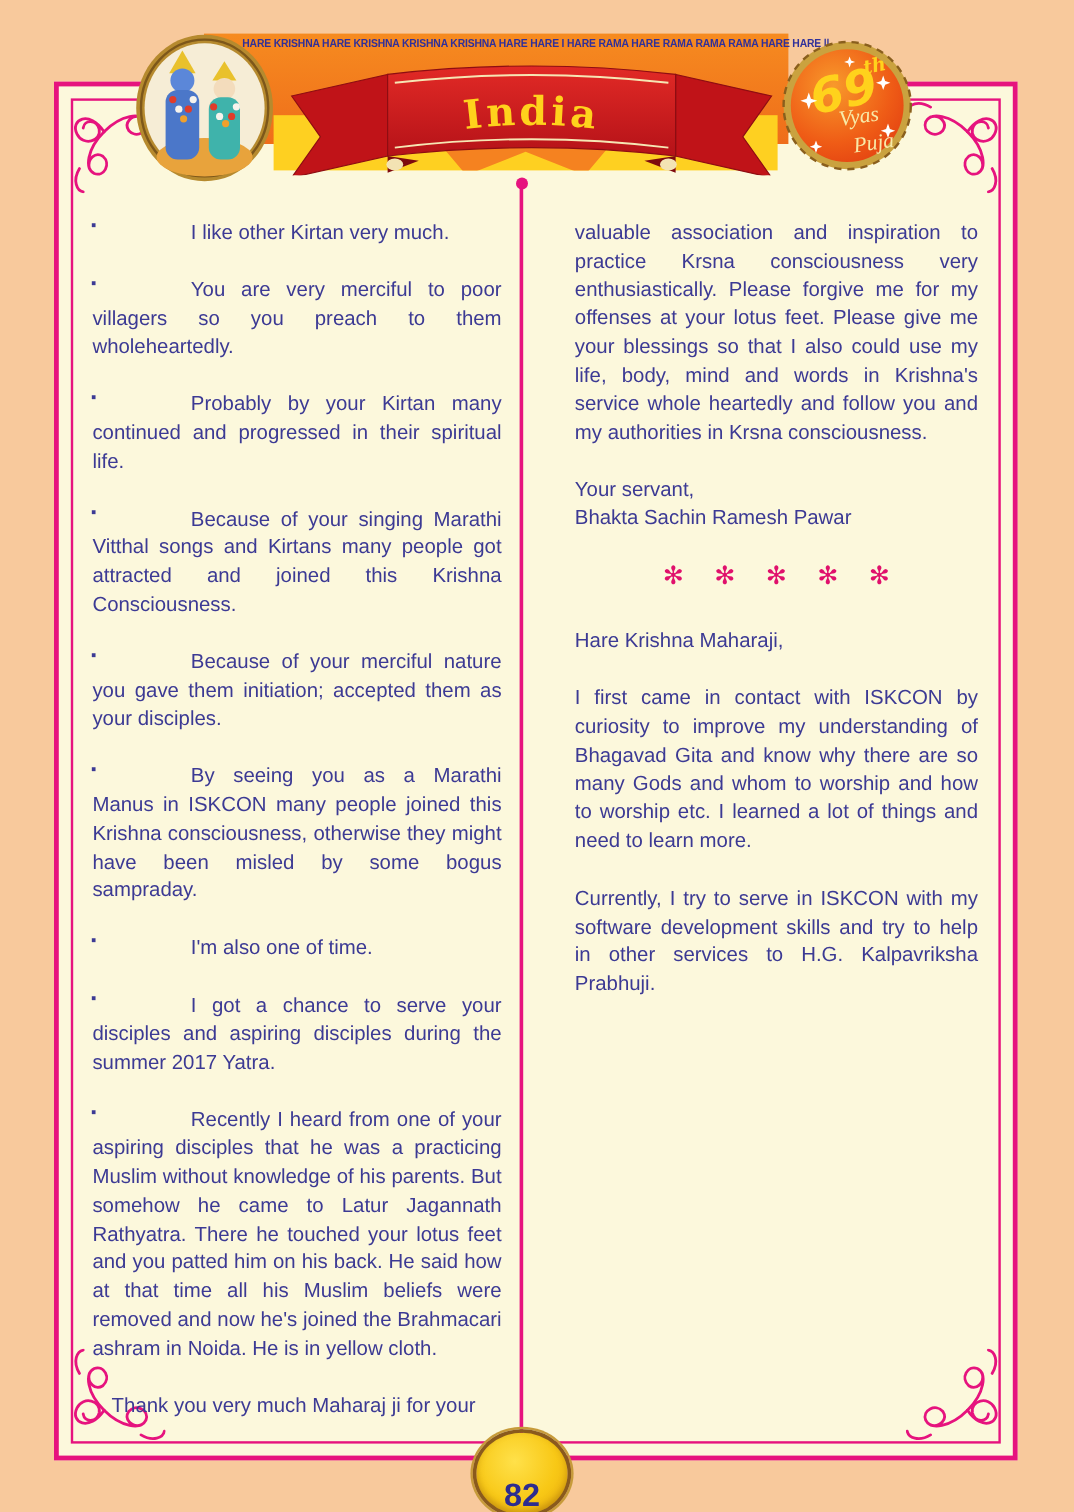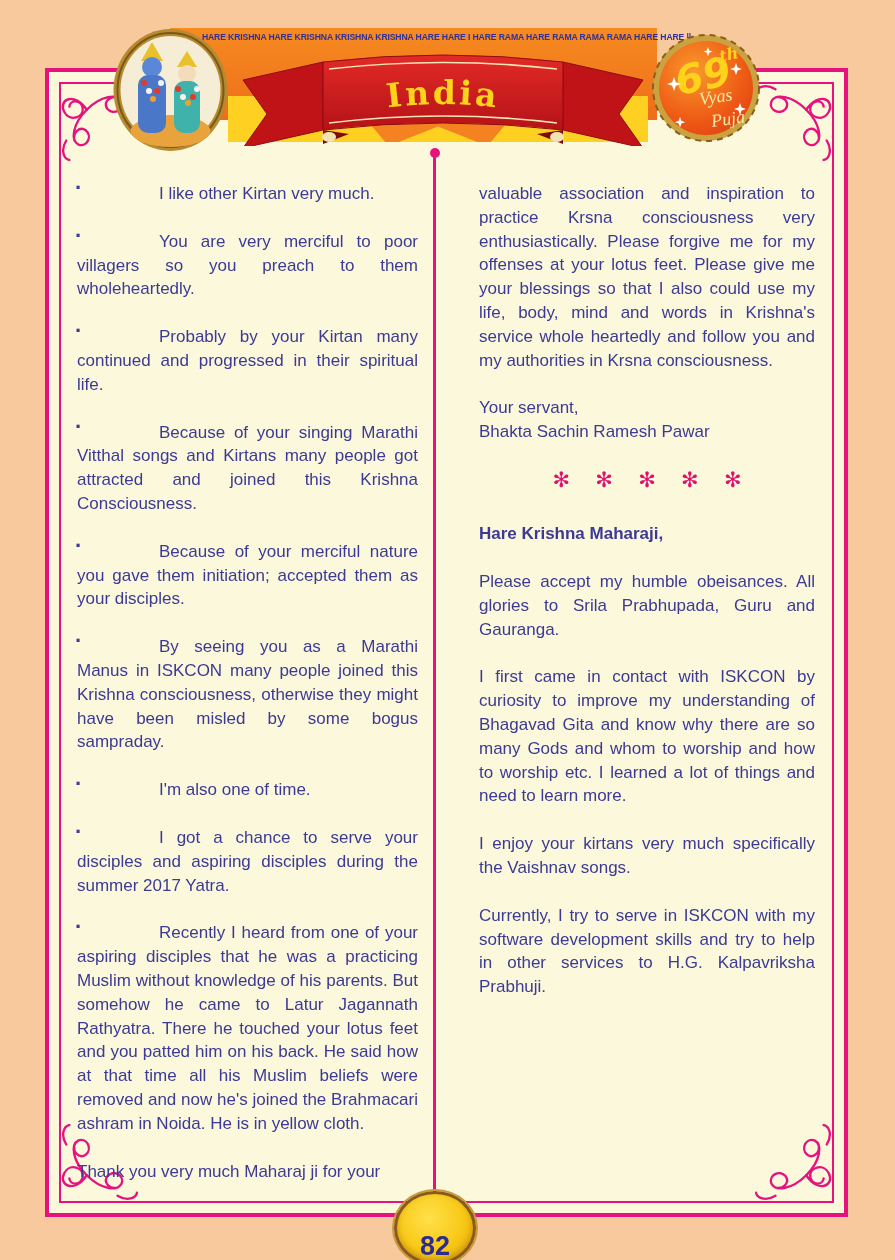--- a/index.html
+++ b/index.html
@@ -49,28 +49,28 @@
   .content{position:absolute;left:28px;top:110px;width:750px;z-index:4;}
   .col{position:absolute;top:0;color:#3c3a94;font-size:17px;line-height:23.8px;}
   .col-left{left:0;width:341px;}
   .col-right{left:382px;width:336px;margin-left:20px;}
   .para{text-align:justify;margin:0 0 24px 0;}
   .bullet{position:relative;text-indent:82px;}
   .bullet .dot{
     position:absolute;left:-2px;top:-6px;text-indent:0;
     font-size:22px;font-weight:bold;
   }
-  .plain{text-align:justify;margin:0;}
+  .plain{text-align:justify;margin:16px;}
   .signoff{margin:0;line-height:24px;}
   .separator{
     text-align:center;color:#e0106c;font-weight:bold;font-size:21px;
     letter-spacing:9px;margin:25px 0 29px 0;
     font-family:"DejaVu Sans",sans-serif;text-indent:9px;
   }
-  .salutation{margin:0 0 24px 0;font-weight:bold;}
+  .salutation{margin:0 0 24px 0;}
   .divider{
     position:absolute;left:356px;top:-28px;width:3px;height:1048px;
     background:#e6137e;z-index:4;
   }
   .divider::before,.divider::after{
     content:"";position:absolute;left:-3.5px;width:10px;height:10px;border-radius:50%;
     background:#e6137e;
   }
   .divider::before{top:-6px;}
   .divider::after{bottom:-6px;}
@@ -144,23 +144,21 @@
       <p class="para bullet"><span class="dot">·</span><span>Recently I heard from one of your aspiring disciples that he was a practicing Muslim without knowledge of his parents. But somehow he came to Latur Jagannath Rathyatra. There he touched your lotus feet and you patted him on his back. He said how at that time all his Muslim beliefs were removed and now he's joined the Brahmacari ashram in Noida. He is in yellow cloth.</span></p>
       <p class="plain">Thank you very much Maharaj ji for your</p>
     </div>
 
     <div class="col col-right">
       <p class="para">valuable association and inspiration to practice Krsna consciousness very enthusiastically. Please forgive me for my offenses at your lotus feet. Please give me your blessings so that I also could use my life, body, mind and words in Krishna's service whole heartedly and follow you and my authorities in Krsna consciousness.</p>
       <p class="signoff">Your servant,</p>
       <p class="signoff">Bhakta Sachin Ramesh Pawar</p>
       <p class="separator">✻ ✻ ✻ ✻ ✻</p>
       <p class="salutation">Hare Krishna Maharaji,</p>
-      <p class="para">Please accept my humble obeisances. All glories to Srila Prabhupada, Guru and Gauranga.</p>
       <p class="para">I first came in contact with ISKCON by curiosity to improve my understanding of Bhagavad Gita and know why there are so many Gods and whom to worship and how to worship etc. I learned a lot of things and need to learn more.</p>
-      <p class="para">I enjoy your kirtans very much specifically the Vaishnav songs.</p>
       <p class="para">Currently, I try to serve in ISKCON with my software development skills and try to help in other services to H.G. Kalpavriksha Prabhuji.</p>
     </div>
   </div>
 </div>
 
 <div class="band"></div>
 <div class="strip"></div>
 <div class="mantra">HARE KRISHNA HARE KRISHNA KRISHNA KRISHNA HARE HARE I HARE RAMA HARE RAMA RAMA RAMA HARE HARE ||</div>
 
 <svg class="ribbon" viewBox="0 0 400 100">

